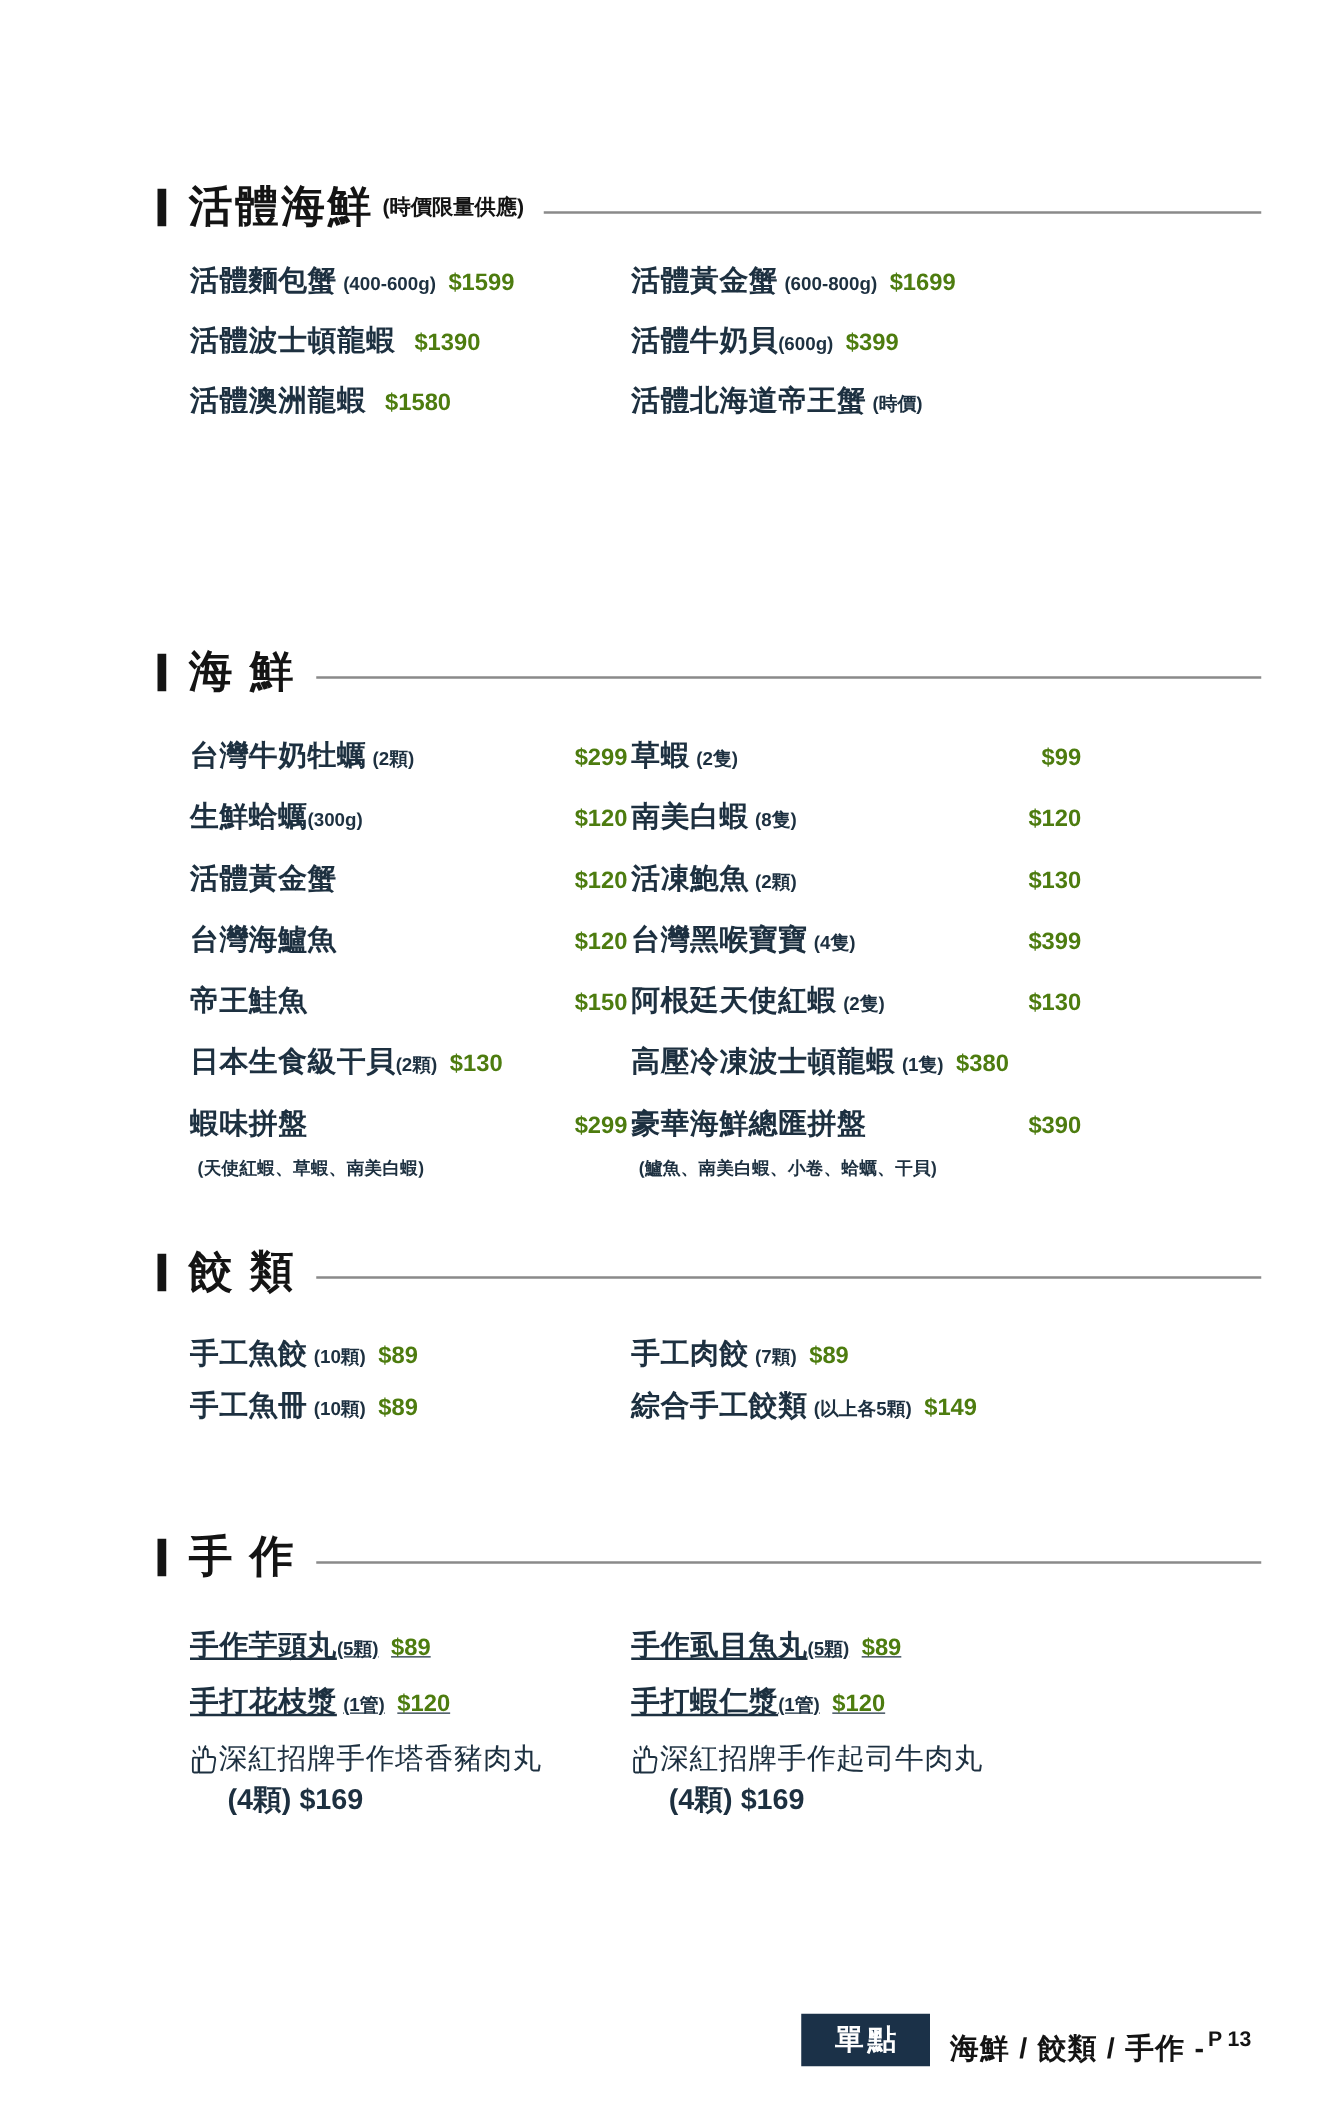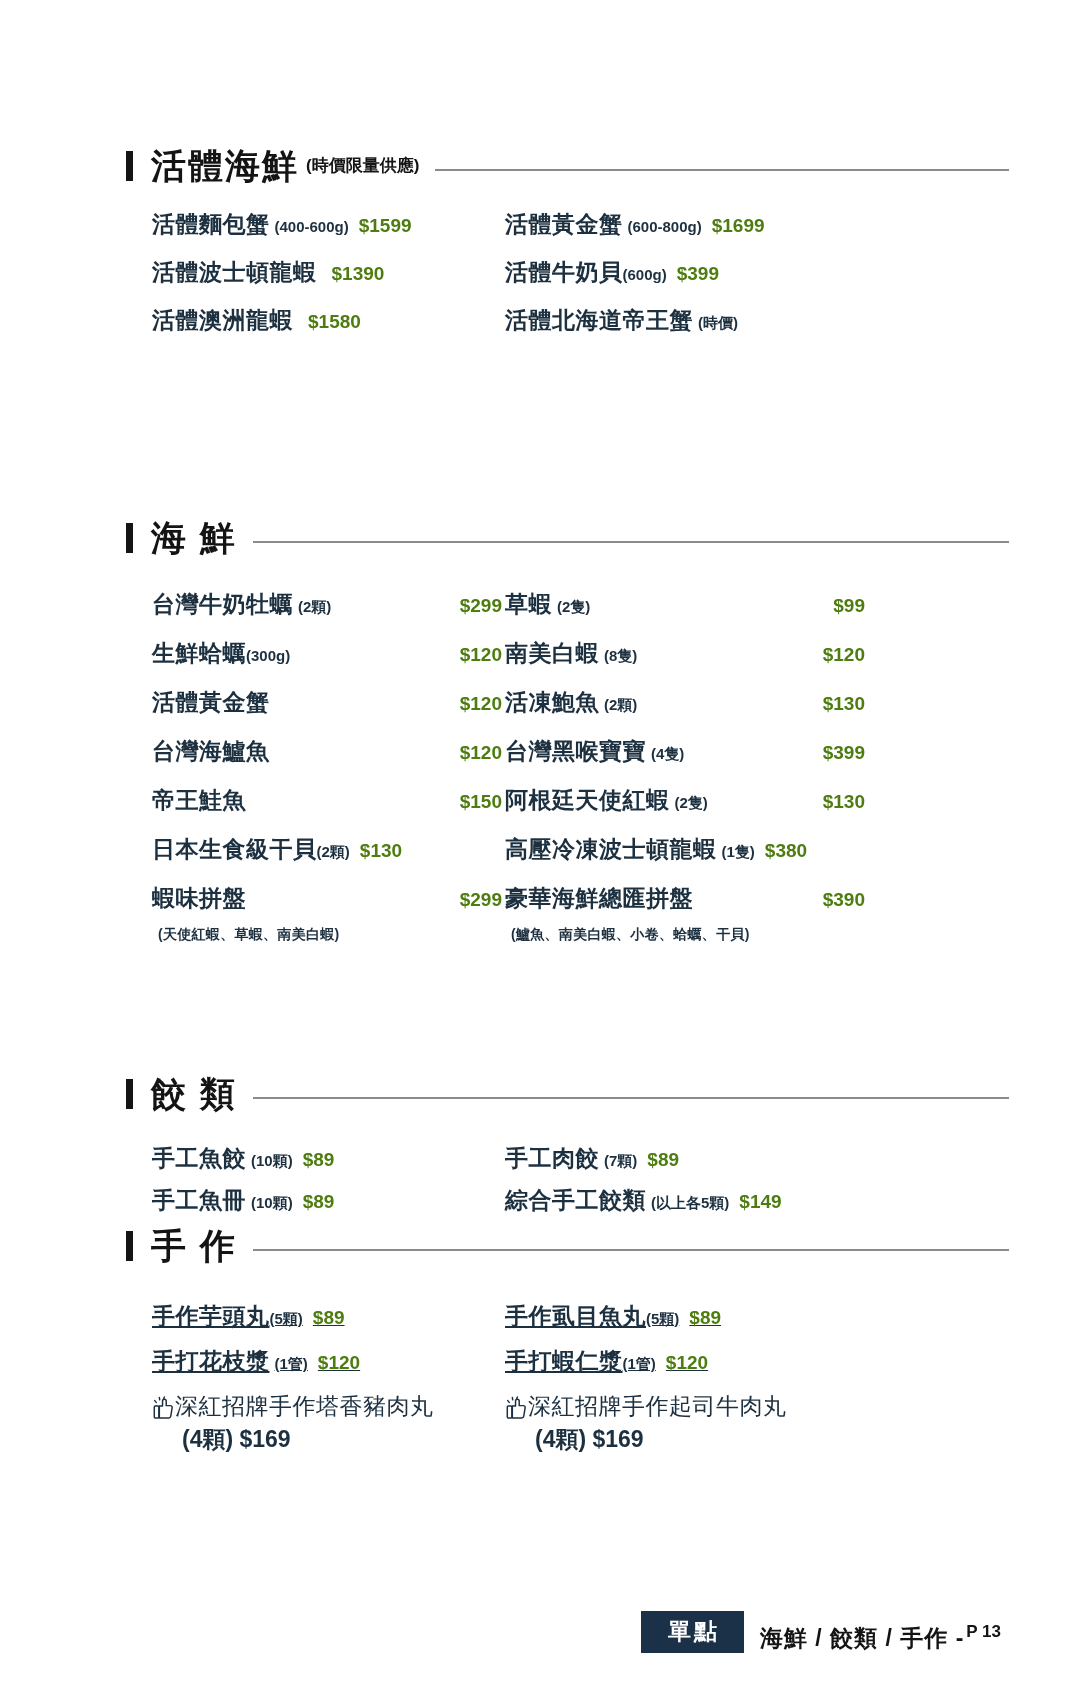--- a/index.html
+++ b/index.html
@@ -318,21 +318,21 @@
         </div>
         <div class="item stacked">
           <span class="item-name">豪華海鮮總匯拼盤</span>
           <span class="item-price push">$390</span>
         </div>
         <div class="item-sub">(鱸魚、南美白蝦、小卷、蛤蠣、干貝)</div>
       </div>
     </div>
   </div>
 
-  <div class="section dump" style="top:1076px;">
+  <div class="section dump" style="top:1000px;">
     <div class="sec-head">
       <div class="sec-bar"></div>
       <div class="sec-title">餃 類</div>
       <div class="sec-rule"></div>
     </div>
     <div class="cols" style="margin-top:32px;">
       <div class="col col-left">
         <div class="item">
           <span class="item-name">手工魚餃</span>
           <span class="item-qty">(10顆)</span>

